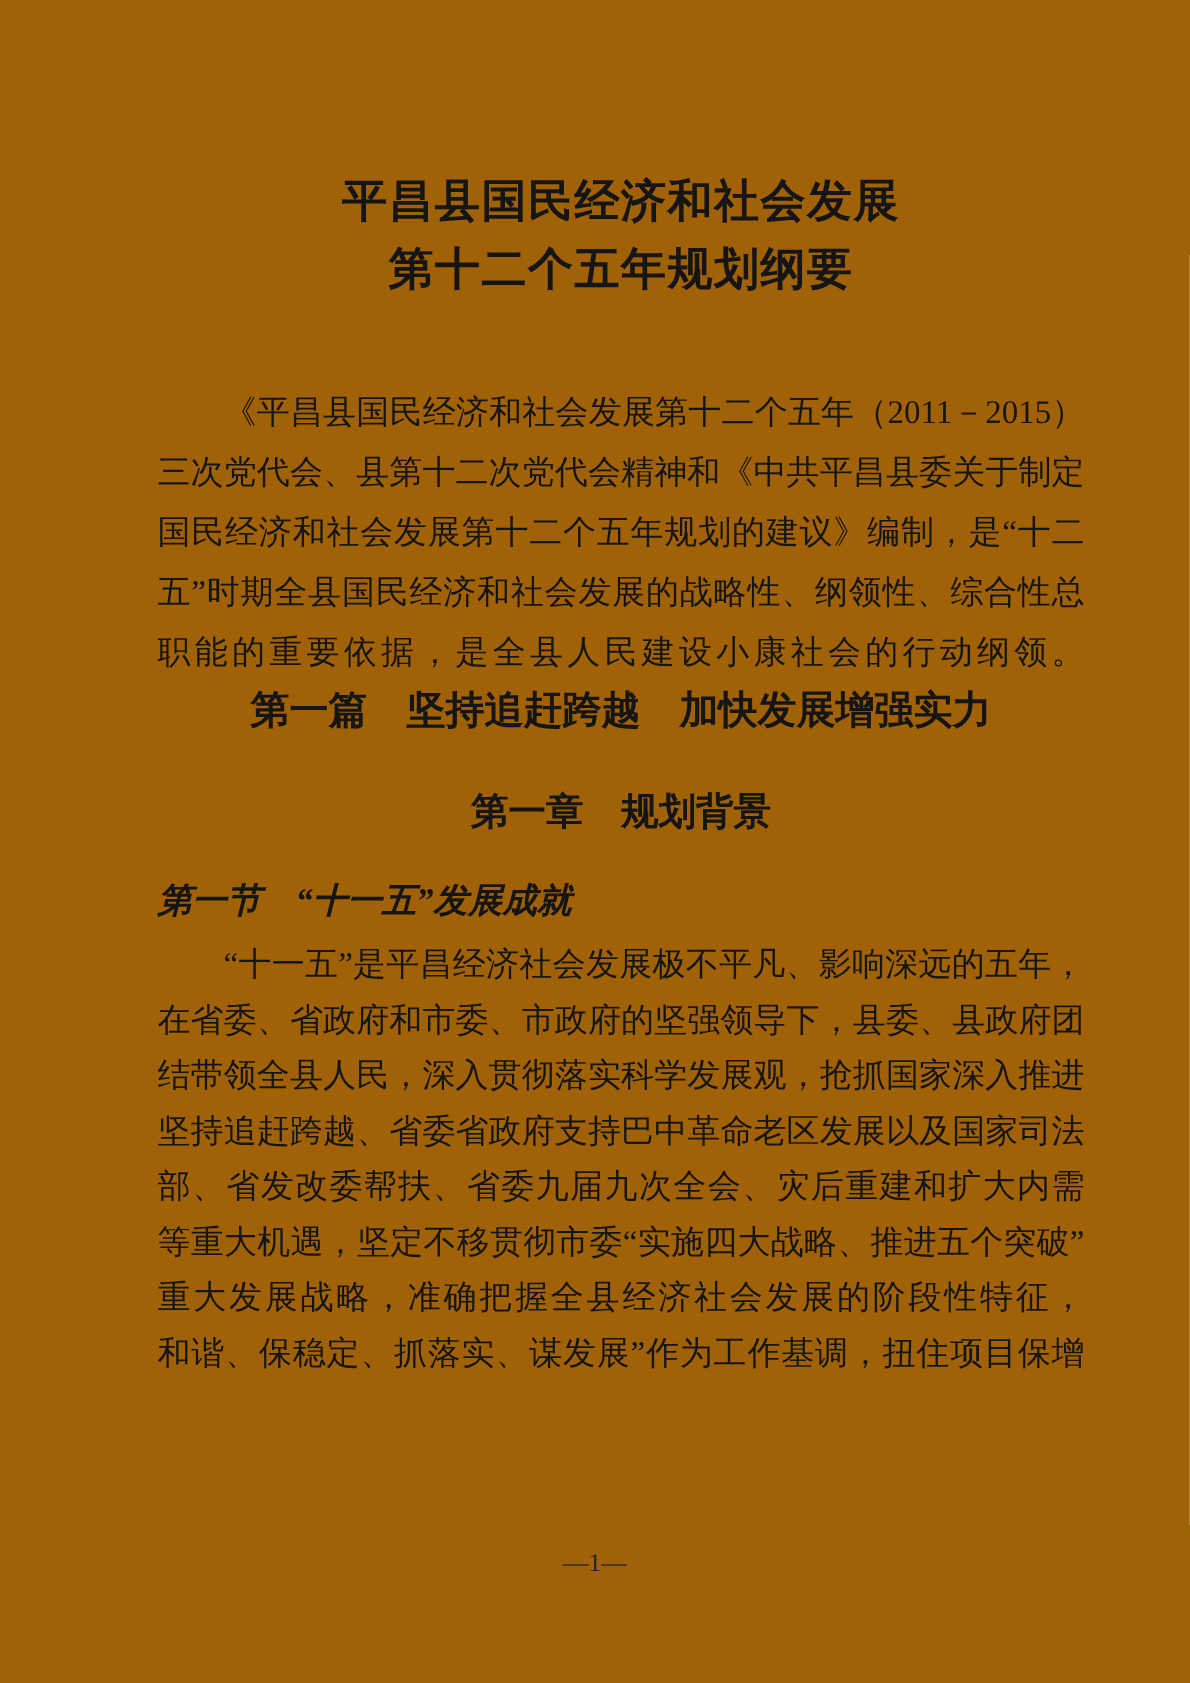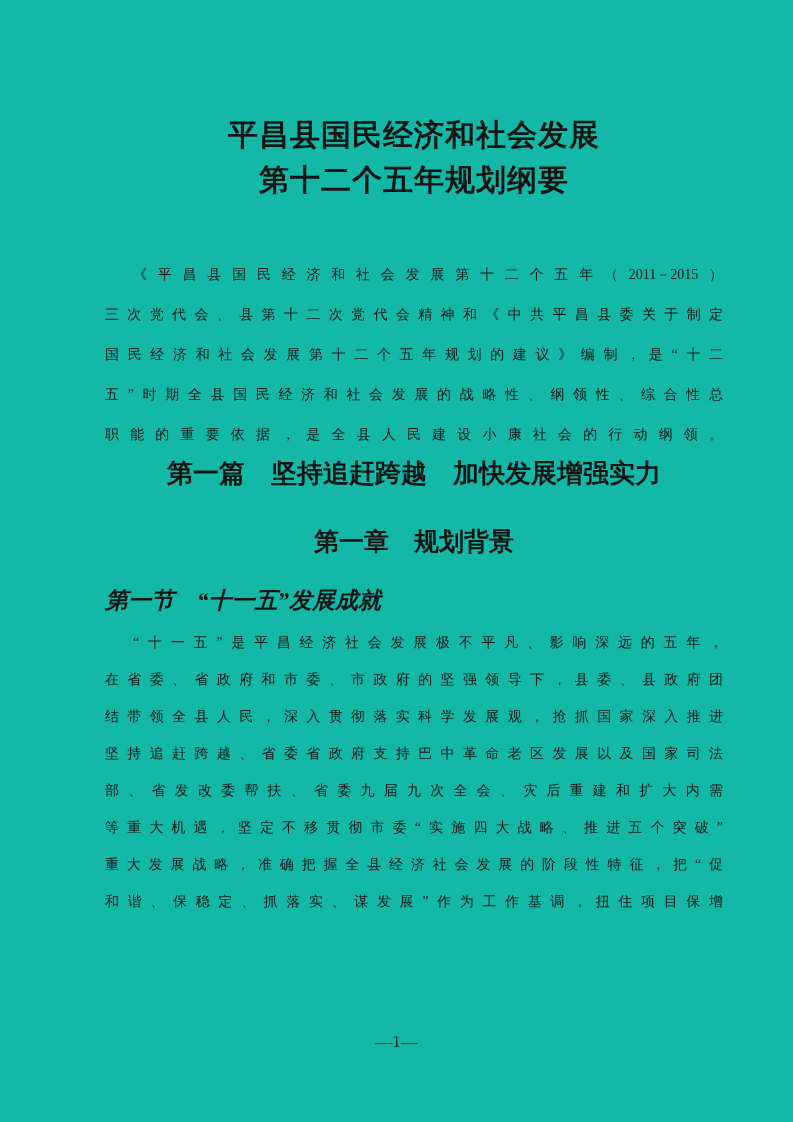--- a/index.html
+++ b/index.html
@@ -4,39 +4,39 @@
 <style>
   html, body { margin: 0; padding: 0; }
   body {
     width: 793px; height: 1122px;
     background: #ffffff;
     font-family: "Liberation Serif", "DejaVu Serif", serif;
   }
   .page {
     position: relative;
     width: 793px; height: 1122px;
-    background: #14b8a6;
+    background: #a16207;
     color: #151515;
     overflow: hidden;
   }
   .content {
     position: absolute;
     left: 105px; top: 0;
     width: 618px;
   }
   .doc-title {
     margin-top: 112px;
     font-size: 30px;
     line-height: 45px;
     font-weight: bold;
     text-align: center;
     letter-spacing: 1px;
   }
   .title-line { text-align: center; }
-  .para { font-size: 14px; }
+  .para { font-size: 22px; }
   .para .line {
     height: 40px;
     line-height: 40px;
     text-align: justify;
     text-align-last: justify;
     overflow: hidden;
   }
   .para-intro { margin-top: 53px; }
   .para-achievements { margin-top: 8px; }
   .para-achievements .line {

